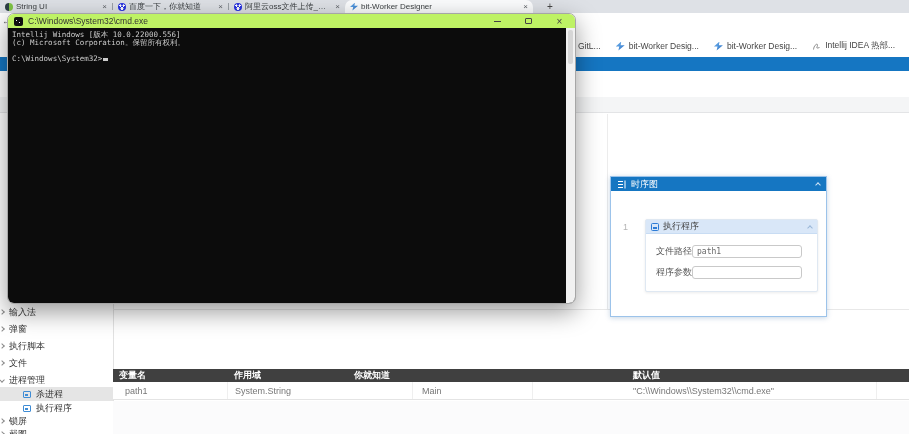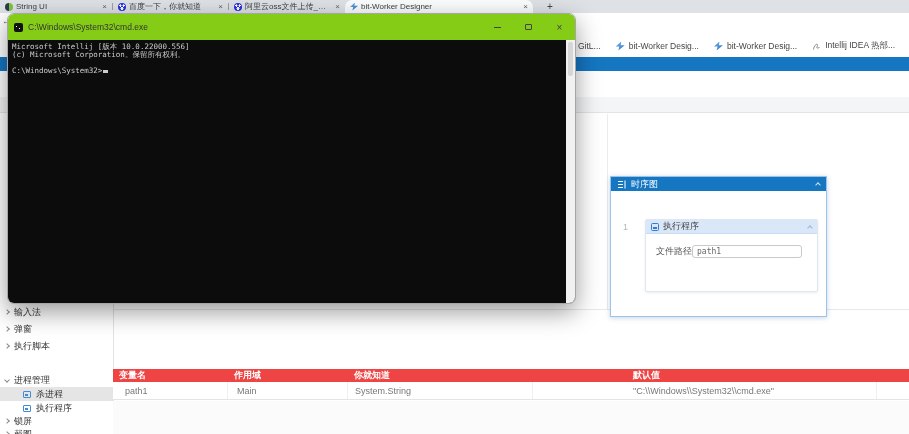--- a/index.html
+++ b/index.html
@@ -29,53 +29,53 @@
 
   
   .appbar { position:absolute; left:0; top:57px; width:909px; height:14px; background:#1576c2; }
   .band-white { position:absolute; left:0; top:71px; width:909px; height:26px; background:#fff; }
   .band-gray { position:absolute; left:0; top:97px; width:909px; height:16px; background:#f4f5f6; border-bottom:1px solid #e3e4e6; }
   .vline-sidebar { position:absolute; left:113px; top:114px; width:1px; height:320px; background:#e2e2e2; }
   .vline-split { position:absolute; left:607px; top:114px; width:1px; height:196px; background:#ececec; }
   .hline { position:absolute; left:113px; top:309px; width:796px; height:1px; background:#e8e8e8; }
 
   
-  .side-item { position:absolute; left:0; width:113px; height:14px; display:flex; align-items:center; gap:5px; font-size:9px; color:#333; padding-left:5px; cursor:default; }
+  .side-item { position:absolute; left:0; width:113px; height:14px; display:flex; align-items:center; gap:5px; font-size:9px; color:#333; cursor:default; }
   .side-item.child { padding-left:23px; }
   .side-item.sel { background:#e5e5e5; }
   .chev { width:4px; height:4px; border-right:1px solid #8a8a8a; border-bottom:1px solid #8a8a8a; flex:none; }
   .chev-r { transform:rotate(-45deg); }
   .chev-d { transform:rotate(45deg); }
   .win-icon { width:8px; height:7px; border:1px solid #3f8cd5; border-radius:1px; position:relative; flex:none; }
   .win-icon::after { content:""; position:absolute; left:1px; bottom:1px; width:3px; height:2px; background:#3f8cd5; }
 
   
   .seq-panel { position:absolute; left:610px; top:176px; width:217px; height:141px; background:#fff; border:1px solid #9cc3ea; box-shadow:0 1px 5px rgba(30,90,150,.25); }
   .seq-header { height:14px; background:#1576c2; color:#fff; display:flex; align-items:center; gap:5px; padding:0 6px; font-size:9px; }
   .chev-up-light { width:4px; height:4px; border-right:1px solid #cfe3f5; border-bottom:1px solid #cfe3f5; transform:rotate(-135deg); margin-left:auto; margin-top:2px; }
   .step-num { position:absolute; left:12px; top:45px; font-size:9px; color:#b5b5b5; }
   .card { position:absolute; left:34px; top:42px; width:173px; height:73px; background:#fff; border:1px solid #dfe8f2; border-radius:2px; box-shadow:0 1px 3px rgba(0,0,0,.08); }
   .card-header { height:14px; background:#d9e7f8; display:flex; align-items:center; gap:4px; padding:0 5px; font-size:9px; color:#444; border-bottom:1px solid #c8dcf3; }
   .chev-up-card { width:4px; height:4px; border-right:1px solid #9ab8d8; border-bottom:1px solid #9ab8d8; transform:rotate(-135deg); margin-left:auto; margin-top:2px; }
   .card-row { position:absolute; left:10px; display:flex; align-items:center; gap:0; font-size:9px; color:#555; height:14px; }
   .card-input { width:110px; height:13px; border:1px solid #c9c9c9; border-radius:3px; font-family:"DejaVu Sans Mono", monospace; font-size:8px; color:#666; padding:0 4px; background:#fff; }
 
   
-  .vt-header { position:absolute; left:113px; top:369px; width:796px; height:13px; background:#ef4444; display:flex; align-items:center; color:#fff; font-size:9px; font-weight:bold; }
+  .vt-header { position:absolute; left:113px; top:369px; width:796px; height:13px; background:#404040; display:flex; align-items:center; color:#fff; font-size:9px; font-weight:bold; }
   .vt-row { position:absolute; left:113px; top:382px; width:796px; height:18px; background:#fff; border-bottom:1px solid #e4e4e4; display:flex; align-items:center; font-size:9px; color:#777; }
   .c1{ width:115px; padding-left:6px; } .c2{ width:120px; padding-left:6px; }
   .c3{ width:185px; padding-left:6px; } .c4{ width:344px; padding-left:100px; } .c5{ width:32px; }
   .vt-row .c1{ padding-left:12px; } .vt-row .c2{ padding-left:9px; } .vt-row .c3{ padding-left:7px; }
   .vt-row .cell { border-right:1px solid #efefef; height:100%; display:flex; align-items:center; }
   .vt-row .c5 { border-right:none; }
   .table-after { position:absolute; left:113px; top:401px; width:796px; height:33px; background:#fbfbfc; }
 
   
   .cmd { position:absolute; left:7px; top:13px; width:569px; height:291px; border-radius:7px; overflow:hidden; border:1px solid #a6a6a6; background:#fff; box-shadow:0 8px 24px rgba(0,0,0,.40); }
-  .cmd-titlebar { height:26px; background:#84cc16; display:flex; align-items:center; gap:5px; padding-left:6px; }
+  .cmd-titlebar { height:14px; background:#bef264; display:flex; align-items:center; gap:5px; padding-left:6px; }
   .cmd-app-icon { width:9px; height:9px; background:linear-gradient(to right,#fff 0 1px,transparent 1px) 2px 3px / 3px 1px no-repeat, linear-gradient(to right,#fff 0 1px,transparent 1px) 5px 5px / 2px 1px no-repeat, #111; border-radius:2px; flex:none; }
   .cmd-title { font-size:8.5px; color:#333; white-space:nowrap; }
   .cmd-controls { margin-left:auto; display:flex; height:100%; }
   .cmd-ctl { width:31px; display:flex; align-items:center; justify-content:center; color:#444; font-size:10px; }
   .min-shape { width:7px; height:1px; background:#444; }
   .max-shape { width:7px; height:6px; border:1px solid #444; border-radius:1px; }
   .cmd-body { position:relative; height:275px; background:#0c0c0c; font-family:"DejaVu Sans Mono", monospace; font-size:7.5px; line-height:8px; color:#cccccc; padding:3px 12px 0 4px; }
   .cmd-line { white-space:pre; }
   .cursor { display:inline-block; width:5px; height:3px; background:#ccc; margin-left:1px; }
   .cmd-scroll { position:absolute; right:0; top:0; width:9px; height:100%; background:#f1f1f1; }
@@ -146,20 +146,24 @@
     <span>输入法</span>
   </div>
   <div class="side-item" style="top:339px">
     <span class="chev chev-r"></span>
     <span>执行脚本</span>
   </div>
   <div class="side-item" style="top:322px">
     <span class="chev chev-r"></span>
     <span>弹窗</span>
   </div>
+  <div class="side-item" style="top:356px">
+    <span class="chev chev-r"></span>
+    <span>文件</span>
+  </div>
   <div class="side-item" style="top:373px">
     <span class="chev chev-d"></span>
     <span>进程管理</span>
   </div>
   <div class="side-item child sel" style="top:387px">
     <span class="win-icon"></span>
     <span>杀进程</span>
   </div>
   <div class="side-item child" style="top:401px">
     <span class="win-icon"></span>
@@ -189,55 +193,59 @@
             <rect x="0.5" y="0.5" width="7" height="7" rx="1" fill="none" stroke="#2e7cd6"></rect>
             <rect x="2" y="4" width="4" height="2" fill="#2e7cd6"></rect>
           </svg>
         <span>执行程序</span>
         <span class="chev-up-card"></span>
       </div>
       <div class="card-row" style="top:24px">
         <span>文件路径</span>
         <input class="card-input" value="path1" style="">
       </div>
+      <div class="card-row" style="top:45px">
+        <span>程序参数</span>
+        <input class="card-input" value="" style="">
+      </div>
     </div>
   </div>
 
   <div class="vt-header">
     <span class="c1">变量名</span>
     <span class="c2">作用域</span>
     <span class="c3">你就知道</span>
     <span class="c4">默认值</span>
     <span class="c5"></span>
   </div>
   <div class="vt-row">
     <span class="cell c1">path1</span>
+    <span class="cell c3">System.String</span>
     <span class="cell c2">Main</span>
-    <span class="cell c3">System.String</span>
     <span class="cell c4">"C:\\Windows\\System32\\cmd.exe"</span>
     <span class="cell c5"></span>
   </div>
   <div class="table-after"></div>
 
   <div class="cmd">
     <div class="cmd-titlebar">
       <span class="cmd-app-icon"></span>
       <span class="cmd-title">C:\Windows\System32\cmd.exe</span>
       <div class="cmd-controls">
         <span class="cmd-ctl">
             <span class="min-shape"></span>
           </span>
         <span class="cmd-ctl">
             <span class="max-shape"></span>
           </span>
         <span class="cmd-ctl">×</span>
       </div>
     </div>
     <div class="cmd-body">
-      <div class="cmd-line">Microsoft Intellij [版本 10.0.22000.556]</div>
+      <div class="cmd-line">Intellij Windows [版本 10.0.22000.556]</div>
       <div class="cmd-line">(c) Microsoft Corporation。保留所有权利。</div>
       <div class="cmd-line">&nbsp;</div>
       <div class="cmd-line"><span>C:\Windows\System32&gt;</span><span class="cursor"></span></div>
       <div class="cmd-scroll"></div>
     </div>
   </div>
 
 </div>
 
 </body></html>

